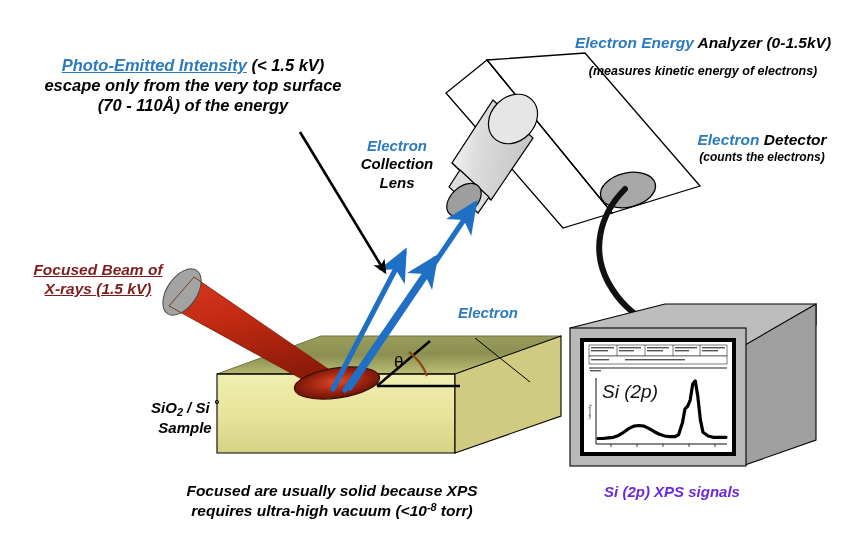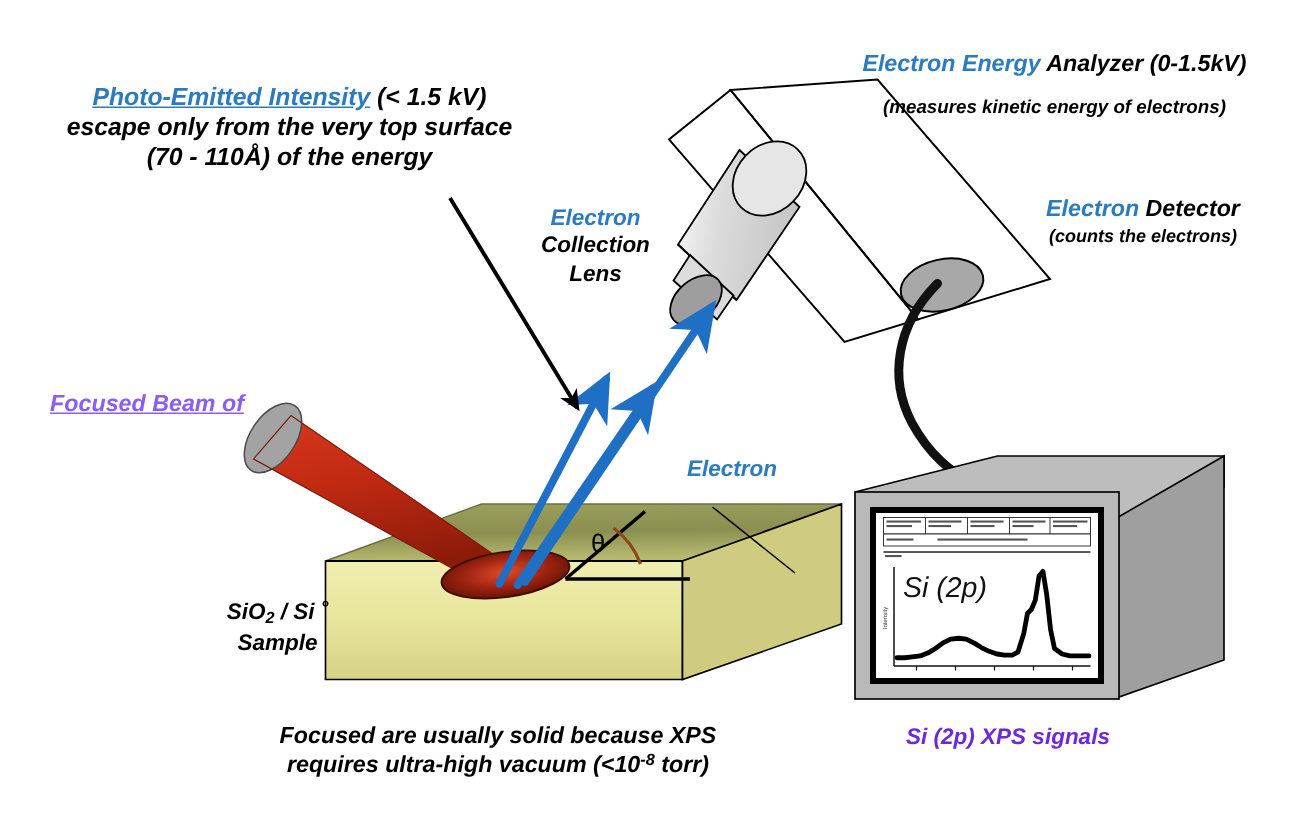--- a/index.html
+++ b/index.html
@@ -28,21 +28,21 @@
     position: absolute;
     font-family: "Liberation Sans", sans-serif;
     font-style: italic;
     font-weight: bold;
     line-height: 1.22;
     white-space: nowrap;
     color: #000000;
   }
   .center { text-align: center; transform: translateX(-50%); }
   .blue   { color: #2b7bbd; }
-  .orange { color: #8b5cf6; }
+  .orange { color: #7f1d1d; }
   .green  { color: #6d28d9; }
   .u      { text-decoration: underline; }
 
   .l-photo    { left: 193px; top: 55px;  font-size: 16.5px; }
   .l-analyzer { left: 703px; top: 34px;  font-size: 15.5px; }
   .l-an-sub   { left: 703px; top: 64px;  font-size: 12.5px; }
   .l-detector { left: 762px; top: 131px; font-size: 15.5px; }
   .l-det-sub  { left: 762px; top: 150px; font-size: 12px; }
   .l-lens     { left: 397px; top: 137px; font-size: 15px; }
   .l-xray     { left: 98px;  top: 261px; font-size: 15.5px; }
@@ -222,20 +222,21 @@
   <div class="lbl center l-det-sub">(counts the electrons)</div>
 
   <div class="lbl center l-lens">
     <div class="blue">Electron</div>
     <div>Collection</div>
     <div>Lens</div>
   </div>
 
   <div class="lbl center l-xray orange">
     <div class="u">Focused Beam of</div>
+    <div class="u">X-rays (1.5 kV)</div>
   </div>
 
   <div class="lbl center l-toa">
     <div class="blue">Electron</div>
   </div>
 
   <div class="lbl center l-sample">
     <div>
       <span>SiO</span><span class="sub">2</span><span> / Si </span><span class="deg">°</span>
     </div>

